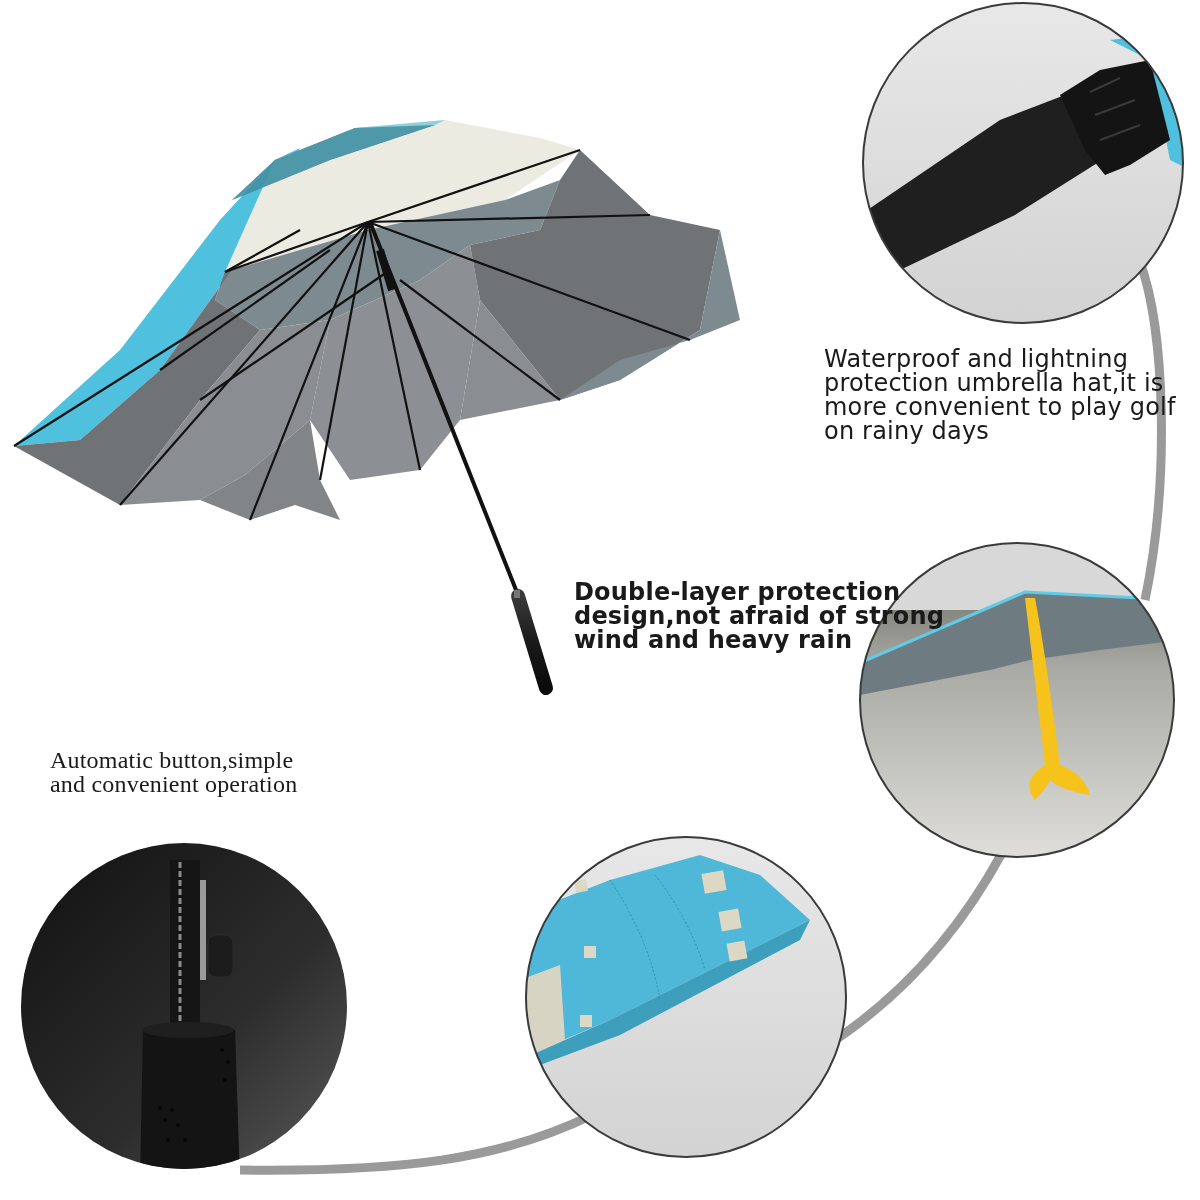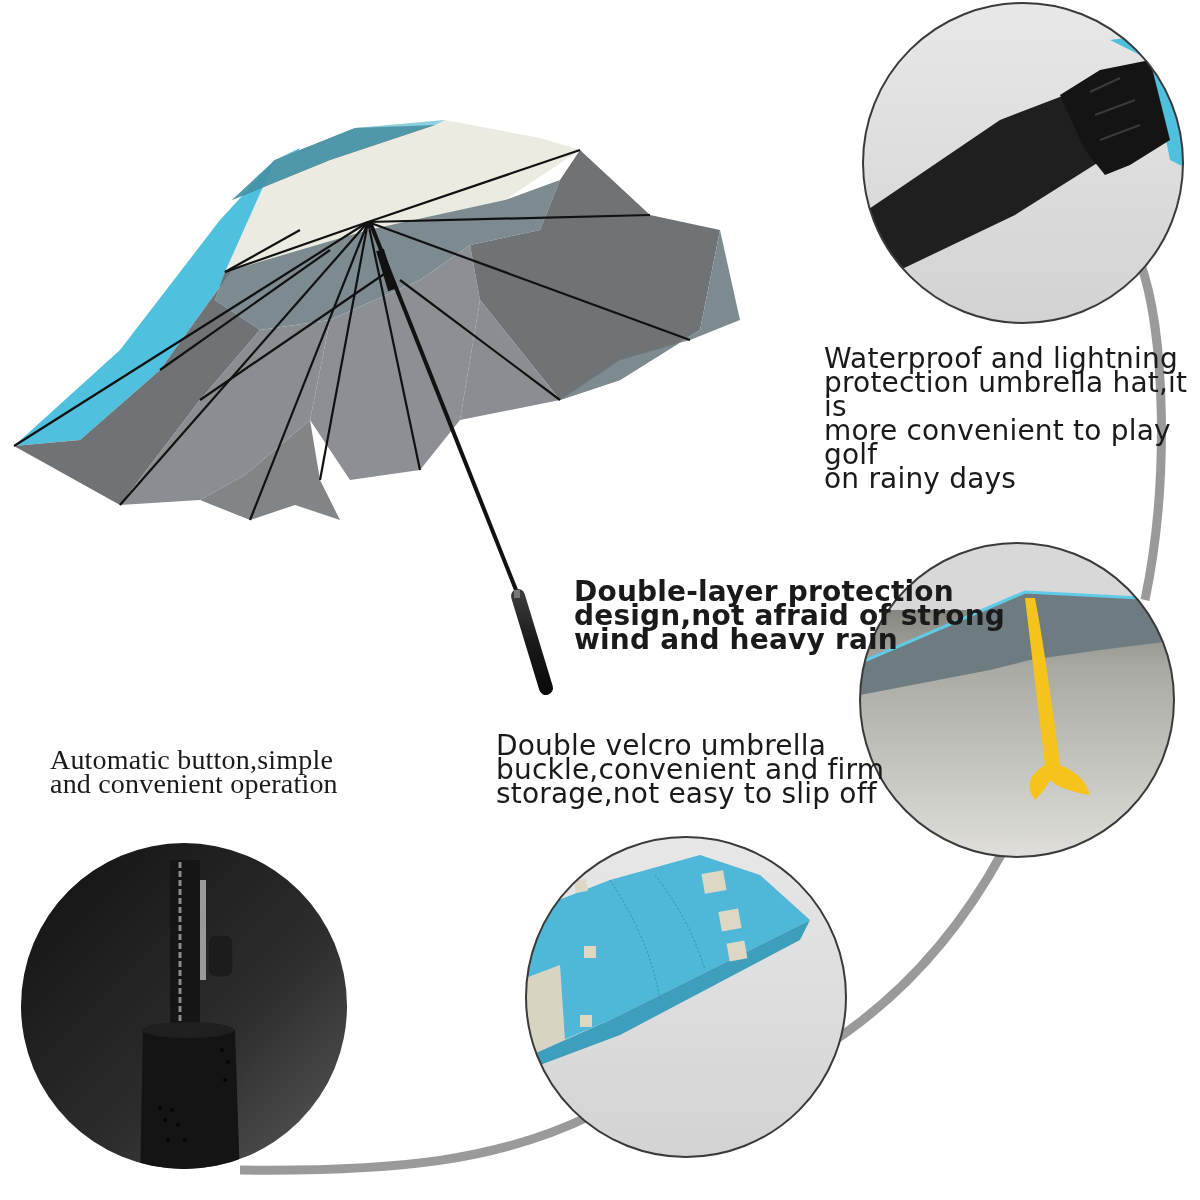--- a/index.html
+++ b/index.html
@@ -1,18 +1,18 @@
 <!DOCTYPE html>
 <html><head>
 <meta charset="utf-8">
 <style>
   html, body { margin: 0; padding: 0; background: #ffffff; }
   body { width: 1200px; height: 1200px; position: relative; overflow: hidden; font-family: "DejaVu Sans", sans-serif; color: #111; }
   .stage { position: absolute; inset: 0; }
-  .caption { position: absolute; font-size: 28px; line-height: 24px; color: #1a1a1a; letter-spacing: 0.2px; white-space: pre-line; }
+  .caption { position: absolute; font-size: 24px; line-height: 24px; color: #1a1a1a; letter-spacing: 0.2px; white-space: pre-line; }
   svg { position: absolute; left: 0; top: 0; }
 </style>
 </head>
 <body>
 
 <div class="stage">
 
 <svg width="1200" height="1200" viewBox="0 0 1200 1200">
   <defs>
     <clipPath id="c1">
@@ -164,19 +164,16 @@
   </g>
 </svg>
 
 <div class="caption" style="left:824px; top:347px;">Waterproof and lightning
 protection umbrella hat,it is
 more convenient to play golf
 on rainy days</div>
 <div class="caption" style="left:574px; top:580px;font-weight:bold;">Double-layer protection
 design,not afraid of strong
 wind and heavy rain</div>
-<div class="caption" style="left:496px; top:734px;">Double velcro umbrella
-buckle,convenient and firm
-storage,not easy to slip off</div>
 <div class="caption" style="left:50px; top:748px;font-family:Liberation Serif, serif;">Automatic button,simple
 and convenient operation</div>
 
 </div>
 
 </body></html>

